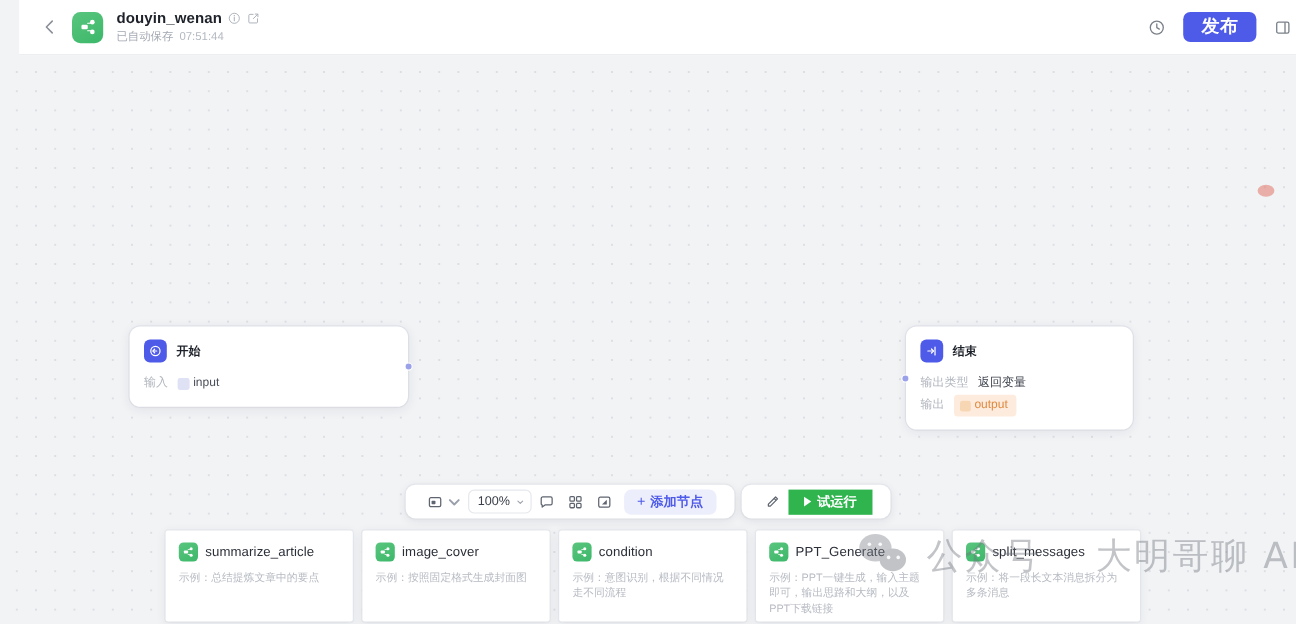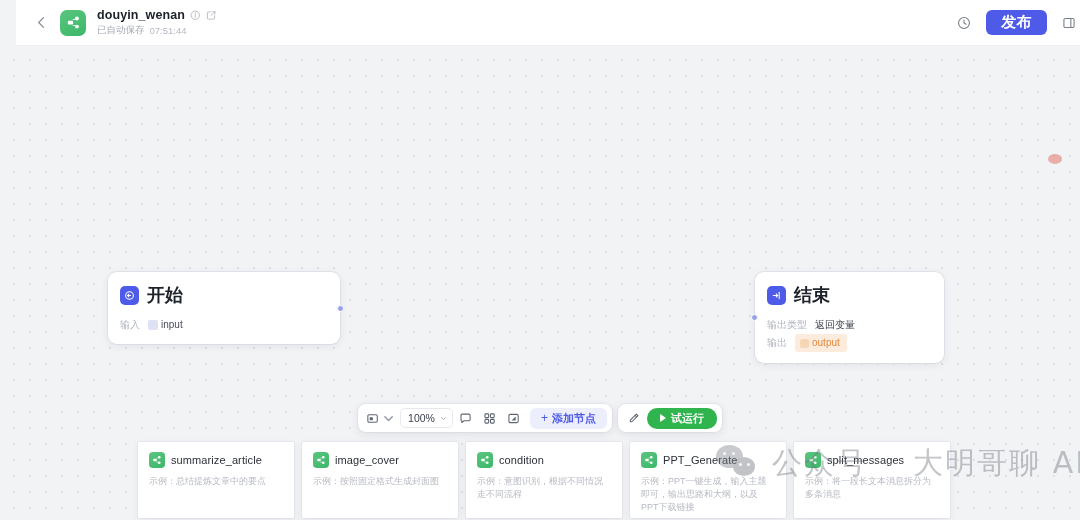--- a/index.html
+++ b/index.html
@@ -86,21 +86,21 @@
     display: flex; align-items: center; gap: 8px;
     padding: 11px 12px 9px 12px;
   }
   .node-ico {
     width: 19px; height: 19px; border-radius: 5px;
     background: #4e5ae8;
     display: flex; align-items: center; justify-content: center;
     flex: 0 0 auto;
   }
   .node-ico svg { width: 11px; height: 11px; }
-  .node-title { font-size: 18px; font-weight: bold; color: #1d2129; }
+  .node-title { font-size: 10px; font-weight: bold; color: #1d2129; }
 
   .node-body { padding: 0 12px 11px 12px; }
   .node-row {
     display: flex; align-items: center; gap: 8px;
     font-size: 10px; line-height: 16px; margin-top: 1px;
   }
   .row-label { color: #b0b5bd; flex: 0 0 auto; }
   .row-value { color: #3a3f49; display: flex; align-items: center; gap: 3px; }
   .var-chip {
     display: inline-flex; align-items: center; gap: 3px;
@@ -133,21 +133,21 @@
   .toolbar {
     position: absolute; left: 50%; transform: translateX(-50%);
     top: 358px;
     display: flex; align-items: center; gap: 6px;
     z-index: 30;
   }
   .tb-group {
     background: #ffffff; border-radius: 8px;
     box-shadow: 0 2px 8px rgba(30,36,60,.10), 0 0 0 1px rgba(232,234,238,.9);
     height: 28px; display: flex; align-items: center;
-    padding: 0 5px; gap: 2px;
+    padding: 0 15px; gap: 2px;
   }
   .tb-btn {
     height: 21px; min-width: 22px; border-radius: 5px;
     display: flex; align-items: center; justify-content: center;
     color: #5f6570; cursor: pointer; padding: 0 3px; gap: 3px;
   }
   .tb-btn svg { width: 13px; height: 13px; }
   .caret { width: 7px; height: 7px; color: #9aa0ab; }
   .zoom-pill {
     height: 20px; border-radius: 5px;
@@ -157,21 +157,21 @@
   }
   .zoom-val { font-size: 10.5px; color: #3a3f49; }
   .add-node-btn {
     height: 21px; border-radius: 6px; background: #eceefc;
     display: flex; align-items: center; gap: 4px;
     padding: 0 11px; cursor: pointer; margin-left: 3px;
   }
   .add-node-btn .plus { color: #4e5ae8; font-size: 12px; line-height: 1; }
   .add-node-btn span.lbl { font-size: 11px; color: #4e5ae8; font-weight: bold; }
   .run-btn {
-    height: 21px; border-radius: 10px; background: #2fb44e;
+    height: 21px; border-radius: 0; background: #2fb44e;
     display: flex; align-items: center; gap: 5px;
     padding: 0 13px; cursor: pointer; border: none;
     font-family: inherit;
   }
   .run-btn .tri {
     width: 0; height: 0;
     border-left: 6px solid #ffffff;
     border-top: 4px solid transparent;
     border-bottom: 4px solid transparent;
   }

